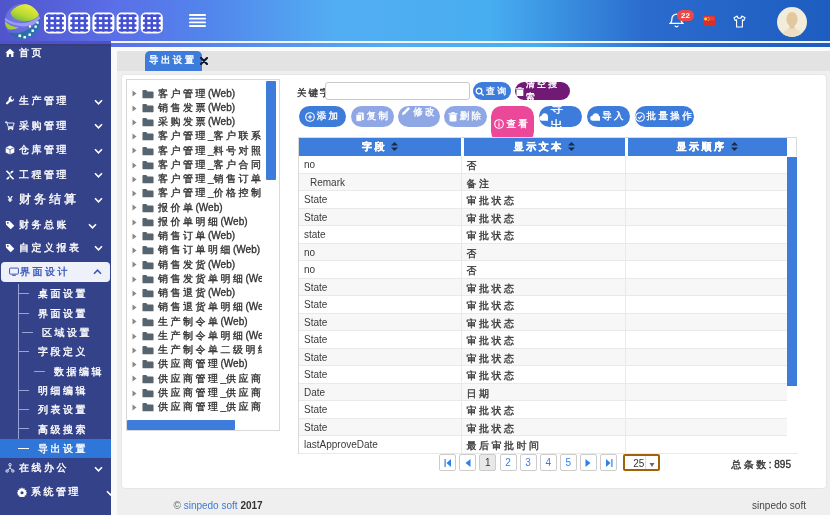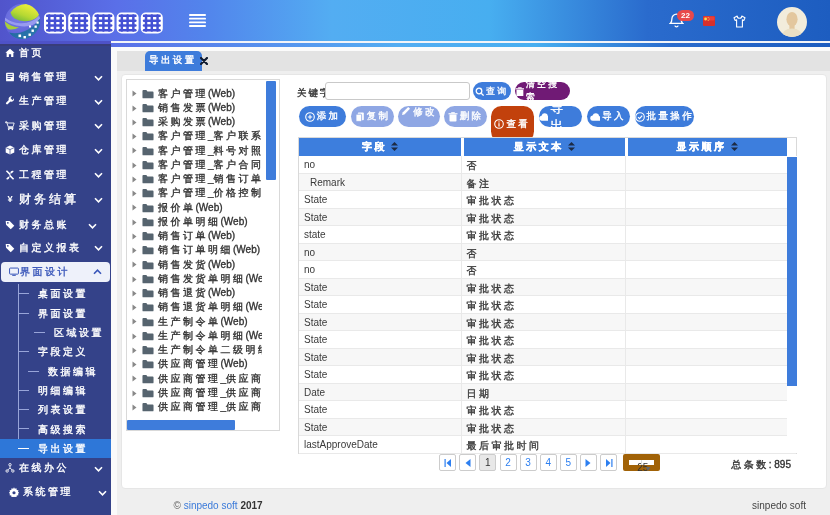--- a/index.html
+++ b/index.html
@@ -148,34 +148,20 @@
 <div class="abs" style="left:0;top:44px;width:110.5px;height:1.5px;background:#383d7a"></div>
 <div class="abs" style="left:0;top:45.5px;width:110.5px;height:469.5px;background:#344289">
 <div style="position:absolute;left:0;width:110.5px;top:-5.3px;height:25px;">
       <span style="position:absolute;left:4.5px;top:50%;margin-top:-5px;width:10px;height:10px">
         <svg style="display:block" width="10" height="10" viewBox="0 0 14 14">
           <path d="M7 1.2 L13.4 6.8 H11.7 V12.6 H8.6 V8.8 H5.4 V12.6 H2.3 V6.8 H0.6 Z" fill="#fff"></path>
         </svg>
       </span>
       <span class="ck" style="position:absolute;left:19px;top:50%;margin-top:-6px;line-height:12px;font-size:10px;color:#fff"><span class="cj">首页</span></span>
     </div>
-<div style="position:absolute;left:0;width:110.5px;top:19.0px;height:25px;">
-      <span style="position:absolute;left:4.5px;top:50%;margin-top:-5px;width:10px;height:10px">
-        <svg style="display:block" width="10" height="10" viewBox="0 0 14 14">
-          <rect x="1.5" y="1" width="11" height="12" rx="1.2" fill="#fff"></rect>
-          <rect x="3.5" y="3" width="7" height="1.4" fill="#344289"></rect>
-          <rect x="3.5" y="5.6" width="7" height="1.4" fill="#344289"></rect>
-          <rect x="3.5" y="8.2" width="4.5" height="1.4" fill="#344289"></rect>
-        </svg>
-      </span>
-      <span class="ck" style="position:absolute;left:19px;top:50%;margin-top:-6px;line-height:12px;font-size:10px;color:#fff"><span class="cj">销售管理</span></span>
-      <svg style="position:absolute;right:8px;top:50%;margin-top:-2.5px" width="9" height="6" viewBox="0 0 9 6">
-        <path d="M1 1.2 L4.5 4.8 L8 1.2" stroke="#fff" stroke-width="1.6" fill="none"></path>
-      </svg>
-    </div>
 <div style="position:absolute;left:0;width:110.5px;top:43.4px;height:25px;">
       <span style="position:absolute;left:4.5px;top:50%;margin-top:-5px;width:10px;height:10px">
         <svg style="display:block" width="10" height="10" viewBox="0 0 14 14">
           <path d="M12.5 3.2 a3.8 3.8 0 0 1 -5 4.6 L4 11.3 a1.5 1.5 0 0 1 -2.2 -2.2 L5.3 5.6 a3.8 3.8 0 0 1 4.6 -5 L7.6 2.9 l3 3 z" fill="#fff"></path>
         </svg>
       </span>
       <span class="ck" style="position:absolute;left:19px;top:50%;margin-top:-6px;line-height:12px;font-size:10px;color:#fff"><span class="cj">生产管理</span></span>
       <svg style="position:absolute;right:8px;top:50%;margin-top:-2.5px" width="9" height="6" viewBox="0 0 9 6">
         <path d="M1 1.2 L4.5 4.8 L8 1.2" stroke="#fff" stroke-width="1.6" fill="none"></path>
       </svg>
@@ -266,29 +252,29 @@
     </div>
 <div class="abs" style="left:17.5px;top:238.8px;width:1px;height:164px;background:#98a4d8"></div>
 <div style="position:absolute;left:0;top:238.8px;width:110.5px;height:19.3px;">
       <span style="position:absolute;left:17.5px;top:9px;width:11.5px;height:1px;background:#98a4d8"></span>
       <span style="position:absolute;left:38px;top:50%;margin-top:-5.5px;line-height:11px;font-size:10px;color:#fff" class="ck"><span class="cj">桌面设置</span></span>
     </div>
 <div style="position:absolute;left:0;top:258.1px;width:110.5px;height:19.3px;">
       <span style="position:absolute;left:17.5px;top:9px;width:11.5px;height:1px;background:#98a4d8"></span>
       <span style="position:absolute;left:38px;top:50%;margin-top:-5.5px;line-height:11px;font-size:10px;color:#fff" class="ck"><span class="cj">界面设置</span></span>
     </div>
-<div style="position:absolute;left:16px;top:277.40000000000003px;width:110.5px;height:19.3px;">
+<div style="position:absolute;left:4px;top:277.40000000000003px;width:110.5px;height:19.3px;">
       <span style="position:absolute;left:17.5px;top:9px;width:11.5px;height:1px;background:#98a4d8"></span>
       <span style="position:absolute;left:38px;top:50%;margin-top:-5.5px;line-height:11px;font-size:10px;color:#fff" class="ck"><span class="cj">区域设置</span></span>
     </div>
 <div style="position:absolute;left:0;top:296.70000000000005px;width:110.5px;height:19.3px;">
       <span style="position:absolute;left:17.5px;top:9px;width:11.5px;height:1px;background:#98a4d8"></span>
       <span style="position:absolute;left:38px;top:50%;margin-top:-5.5px;line-height:11px;font-size:10px;color:#fff" class="ck"><span class="cj">字段定义</span></span>
     </div>
-<div style="position:absolute;left:10px;top:316.0px;width:92px;height:19.3px;padding-left:28px;">
+<div style="position:absolute;left:16px;top:316.0px;width:92px;height:19.3px;padding-left:28px;">
       <span style="position:absolute;left:17.5px;top:9px;width:11.5px;height:1px;background:#98a4d8"></span>
       <span style="position:absolute;left:38px;top:50%;margin-top:-5.5px;line-height:11px;font-size:10px;color:#fff" class="ck"><span class="cj">数据编辑</span></span>
     </div>
 <div style="position:absolute;left:0;top:335.3px;width:110.5px;height:19.3px;">
       <span style="position:absolute;left:17.5px;top:9px;width:11.5px;height:1px;background:#98a4d8"></span>
       <span style="position:absolute;left:38px;top:50%;margin-top:-5.5px;line-height:11px;font-size:10px;color:#fff" class="ck"><span class="cj">明细编辑</span></span>
     </div>
 <div style="position:absolute;left:0;top:354.6px;width:110.5px;height:19.3px;">
       <span style="position:absolute;left:17.5px;top:9px;width:11.5px;height:1px;background:#98a4d8"></span>
       <span style="position:absolute;left:38px;top:50%;margin-top:-5.5px;line-height:11px;font-size:10px;color:#fff" class="ck"><span class="cj">列表设置</span></span>
@@ -308,21 +294,21 @@
           <circle cx="3" cy="11.2" r="1.7" fill="none" stroke="#fff" stroke-width="1.2"></circle>
           <circle cx="11" cy="11.2" r="1.7" fill="none" stroke="#fff" stroke-width="1.2"></circle>
           <path d="M7 4.1 V7 M7 7 L3.8 9.9 M7 7 L10.2 9.9" stroke="#fff" stroke-width="1.2" fill="none"></path>
         </svg>
       </span>
       <span class="ck" style="position:absolute;left:19px;top:50%;margin-top:-6px;line-height:12px;font-size:10px;color:#fff"><span class="cj">在线办公</span></span>
       <svg style="position:absolute;right:8px;top:50%;margin-top:-2.5px" width="9" height="6" viewBox="0 0 9 6">
         <path d="M1 1.2 L4.5 4.8 L8 1.2" stroke="#fff" stroke-width="1.6" fill="none"></path>
       </svg>
     </div>
-<div style="position:absolute;left:4px;width:111px;top:434.8px;height:24px;font-family:Liberation Serif, serif;">
+<div style="position:absolute;left:12px;width:111px;top:434.8px;height:24px;font-family:Liberation Serif, serif;">
       <span style="position:absolute;left:4.5px;top:50%;margin-top:-5px;width:10px;height:10px">
         <svg style="display:block" width="10" height="10" viewBox="0 0 14 14">
           <path d="M7 0.5 l1.2 2 2.3-.6 .3 2.4 2.4 .3-.6 2.3 2 1.2-2 1.2 .6 2.3-2.4 .3-.3 2.4-2.3-.6-1.2 2-1.2-2-2.3 .6-.3-2.4-2.4-.3 .6-2.3-2-1.2 2-1.2-.6-2.3 2.4-.3 .3-2.4 2.3 .6z" fill="#fff"></path>
           <circle cx="7" cy="8" r="2.2" fill="#344289"></circle>
         </svg>
       </span>
       <span class="ck" style="position:absolute;left:19px;top:50%;margin-top:-6px;line-height:12px;font-size:10px;color:#fff"><span class="cj">系统管理</span></span>
       <svg style="position:absolute;right:8px;top:50%;margin-top:-2.5px" width="9" height="6" viewBox="0 0 9 6">
         <path d="M1 1.2 L4.5 4.8 L8 1.2" stroke="#fff" stroke-width="1.6" fill="none"></path>
       </svg>
@@ -588,21 +574,21 @@
     <span class="ck"><span class="cj">修改</span></span>
   </div>
 <div class="abs" style="left:444px;top:106px;width:43px;height:21px;background:#8fa7e4;border-radius:10.5px;display:flex;align-items:center;justify-content:center;color:#fff;font-size:9.5px;gap:2px">
     <svg width="10" height="10" viewBox="0 0 10 10">
       <rect x="1.5" y="2.6" width="7" height="7" rx="0.8" fill="#fff"></rect>
       <rect x="0.5" y="1.2" width="9" height="1.2" fill="#fff"></rect>
       <rect x="3.2" y="0.2" width="3.6" height="1.2" fill="#fff"></rect>
     </svg>
     <span class="ck"><span class="cj">删除</span></span>
   </div>
-<div class="abs" style="left:491px;top:106px;width:42.5px;height:36px;background:#c2410c;border-radius:10.5px;display:flex;align-items:center;justify-content:center;color:#fff;font-size:9.5px;gap:2px">
+<div class="abs" style="left:491px;top:106px;width:42.5px;height:36px;background:#ec4899;border-radius:10.5px;display:flex;align-items:center;justify-content:center;color:#fff;font-size:9.5px;gap:2px">
     <svg width="10" height="10" viewBox="0 0 10 10">
       <circle cx="5" cy="5" r="4.3" fill="none" stroke="#fff" stroke-width="1.1"></circle>
       <circle cx="5" cy="2.9" r="0.7" fill="#fff"></circle>
       <rect x="4.4" y="4.2" width="1.2" height="3.4" fill="#fff"></rect>
     </svg>
     <span class="ck"><span class="cj">查看</span></span>
   </div>
 <div class="abs" style="left:538.5px;top:106px;width:43.5px;height:21px;background:#3e7cdb;border-radius:10.5px;display:flex;align-items:center;justify-content:center;color:#fff;font-size:13px;gap:2px">
     <svg width="10" height="10" viewBox="0 0 10 10">
       <path d="M3 8.8 a2.6 2.6 0 0 1 -0.4 -5.2 a3.4 3.4 0 0 1 6.6 0.6 a2.3 2.3 0 0 1 -0.4 4.6 z" fill="#fff"></path>
@@ -736,21 +722,21 @@
     <svg width="6" height="8" viewBox="0 0 6 8">
       <path d="M0.5 0 V8 L5.5 4 Z" fill="#2d7ff0"></path>
     </svg>
   </div>
 <div class="abs" style="left:600.0px;top:454.3px;width:17px;height:16.5px;background:#fff;border:1px solid #ccc;border-radius:2px;display:flex;align-items:center;justify-content:center;font-size:10px;color:#333">
     <svg width="8" height="8" viewBox="0 0 8 8">
       <rect x="6.3" width="1.2" height="8" fill="#2d7ff0"></rect>
       <path d="M1 0 V8 L5.5 4 Z" fill="#2d7ff0"></path>
     </svg>
   </div>
-<div class="abs" style="left:623.2px;top:454.3px;width:37px;height:16.5px;background:#fff;border:6px solid #a16207;border-radius:2px">
+<div class="abs" style="left:623.2px;top:454.3px;width:37px;height:16.5px;background:#fff;border:2px solid #a16207;border-radius:2px">
     <span style="position:absolute;left:8px;top:2px;font-size:10px;color:#333">25</span>
     <span style="position:absolute;right:12px;top:0;bottom:0;width:1px;background:#ddd"></span>
     <svg style="position:absolute;right:3.5px;top:6.5px" width="6" height="4" viewBox="0 0 5 4">
       <path d="M0 0 H5 L2.5 4 Z" fill="#666"></path>
     </svg>
   </div>
 <div class="abs ck" style="left:691px;top:458px;width:100px;text-align:right;font-size:10px;color:#333"><span class="cj">总条数</span>: 895</div>
 <div class="abs" style="left:173.5px;top:499.5px;font-size:10px;color:#666">© <span style="color:#3b7ad9">sinpedo soft</span> <span style="color:#333;font-weight:bold">2017</span></div>
 <div class="abs" style="left:706px;top:500px;width:100px;text-align:right;font-size:10px;color:#444">sinpedo soft</div>
 </body></html>

